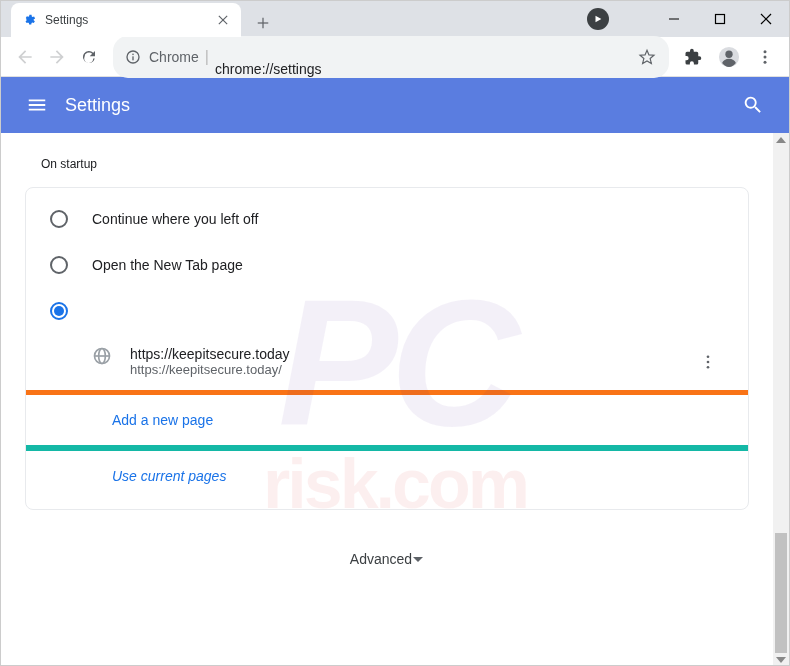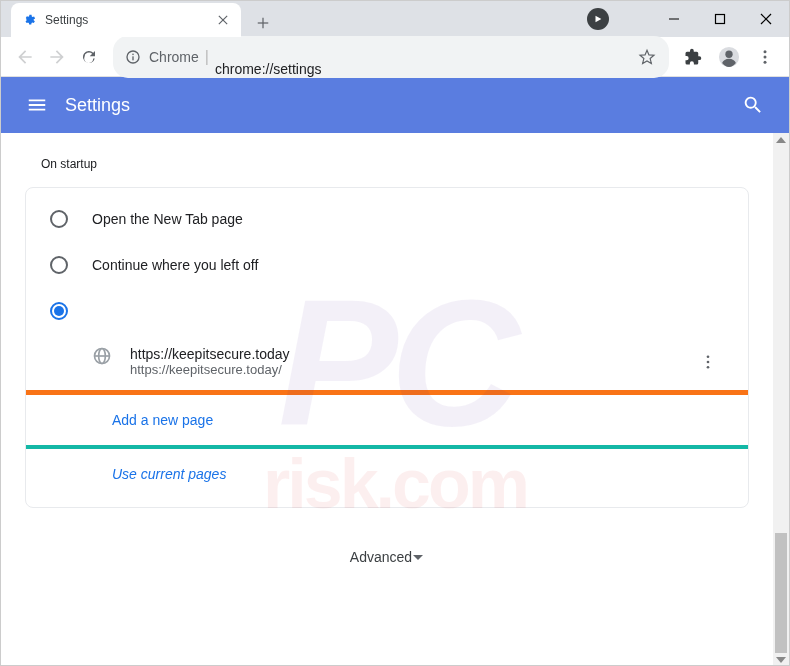--- a/index.html
+++ b/index.html
@@ -51,21 +51,21 @@
     .radio.selected::after { content: ''; position: absolute; width: 10px; height: 10px; background: #1a73e8; border-radius: 50%; top: 2px; left: 2px; }
     .radio-label { font-size: 14px; color: #202124; }
     
     .page-row { display: flex; align-items: flex-start; padding: 12px 24px 12px 66px; border-bottom: 5px solid #f97316; }
     .globe-icon { width: 20px; height: 20px; margin-right: 18px; color: #5f6368; flex-shrink: 0; }
     .page-info { flex: 1; }
     .page-name { font-size: 14px; color: #202124; }
     .page-url { font-size: 13px; color: #5f6368; }
     .more-btn { width: 32px; height: 32px; display: flex; align-items: center; justify-content: center; cursor: pointer; border-radius: 50%; }
     
-    .link-row { padding: 16px 24px 16px 86px; border-bottom: 4px solid #14b8a6; }
+    .link-row { padding: 16px 24px 16px 86px; border-bottom: 6px solid #14b8a6; }
     .link-row:last-child { border-bottom: none; font-style: italic; }
     .link-text { font-size: 14px; color: #1a73e8; cursor: pointer; }
     
     .advanced-row { display: flex; align-items: center; justify-content: center; padding: 40px 0 20px 0; cursor: pointer; }
     .advanced-label { font-size: 14px; color: #3c4043; }
     
     
     .scrollbar-track { position: absolute; right: 0; top: 132px; width: 16px; height: calc(666px - 132px); background: #f1f1f1; }
     .scrollbar-thumb { position: absolute; right: 2px; bottom: 14px; width: 12px; height: 120px; background: #c1c1c1; border-radius: 0; }
     .scroll-arrow { position: absolute; right: 0; width: 16px; height: 14px; display: flex; align-items: center; justify-content: center; background: #f1f1f1; }
@@ -211,25 +211,25 @@
   </div>
 </div>
 
 <div class="content-wrapper">
   <div class="content-inner" style="margin-right:16px;">
     <div class="section-title">On startup</div>
 
     <div class="card">
       <div class="radio-row">
         <div class="radio"></div>
-        <div class="radio-label">Open the New Tab page</div>
+        <div class="radio-label">Continue where you left off</div>
       </div>
       <div class="radio-row">
         <div class="radio"></div>
-        <div class="radio-label">Continue where you left off</div>
+        <div class="radio-label">Open the New Tab page</div>
       </div>
       <div class="radio-row">
         <div class="radio selected"></div>
       </div>
 
       <div class="page-row">
         <span class="globe-icon">
           <svg viewBox="0 0 24 24" width="20" height="20">
               <circle cx="12" cy="12" r="9" fill="none" stroke="#9aa0a6" stroke-width="2"></circle>
               <ellipse cx="12" cy="12" rx="4" ry="9" fill="none" stroke="#9aa0a6" stroke-width="2"></ellipse>

